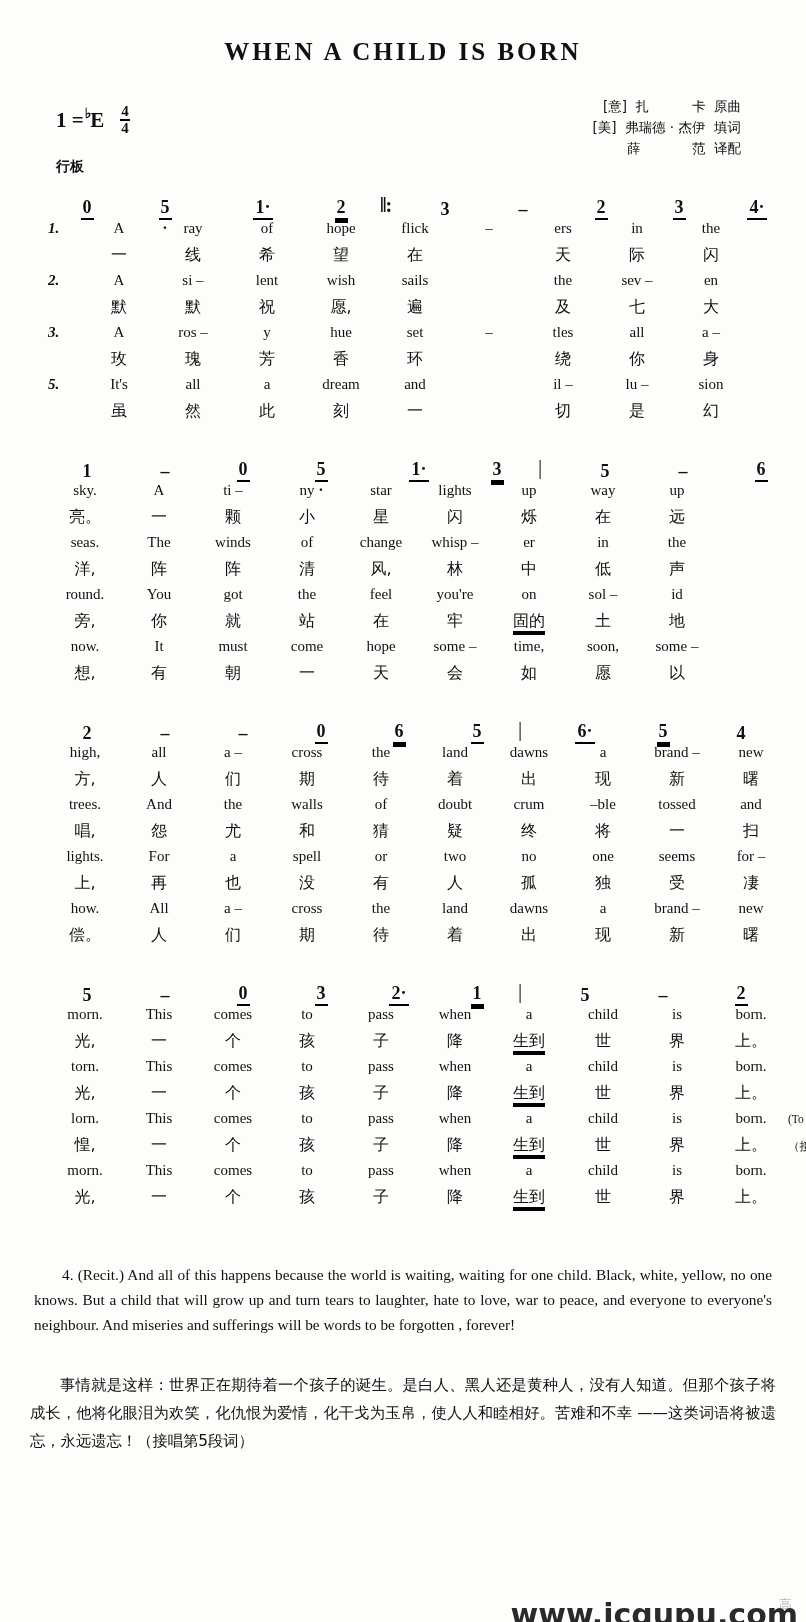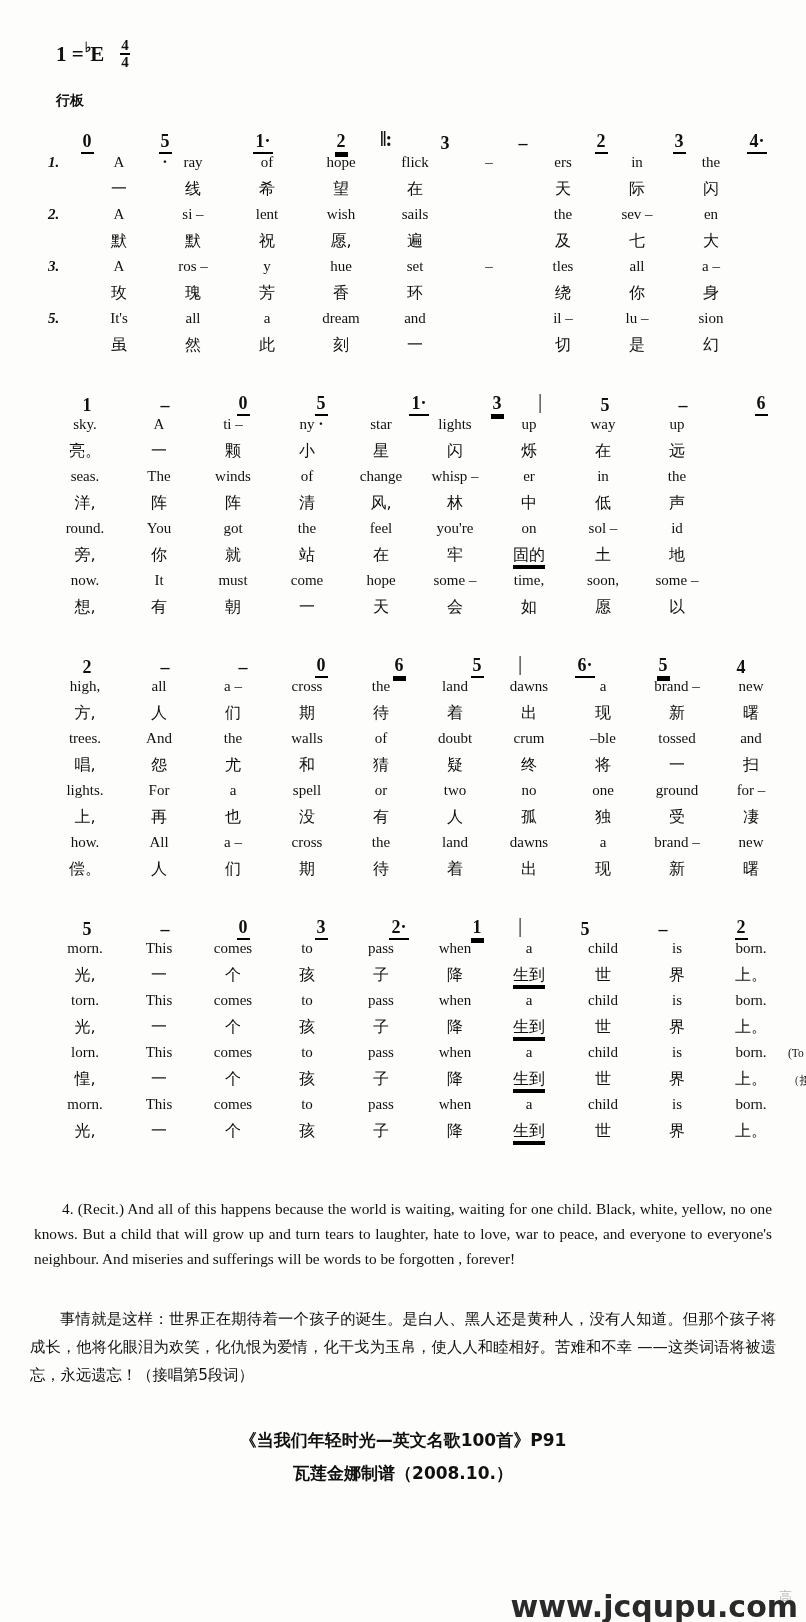--- a/index.html
+++ b/index.html
@@ -139,30 +139,36 @@
     position:absolute;right:14px;bottom:46px;
     font-family:"DejaVu Sans", sans-serif;
     font-size:13px;color:#b9b9b9;
   }
 </style>
 </head>
 <body>
 
 <div class="page">
 
+  <div class="title-en">WHEN  A  CHILD  IS  BORN</div>
 
   <div class="meta">
     <div class="keysig">
       <span>1 =</span>
       <span class="flat">♭</span>
       <span>E</span>
       <span class="timesig">
         <span class="num">4</span>
         <span>4</span>
       </span>
+    </div>
+    <div class="credits">
+      <div class="crow">[意]  扎          卡  原曲</div>
+      <div class="crow">[美]  弗瑞德 · 杰伊  填词</div>
+      <div class="crow">        薛            范  译配</div>
     </div>
     <div class="tempo">行板</div>
   </div>
 
   <div id="systems-host">
       <div class="system">
         <div class="noterow">
           <div class="cell" style="flex: 0 0 78px;"><span class="note beam1">0</span></div>
           <div class="cell" style="flex: 0 0 78px;"><span class="note beam1">5<span class="dot-lo">·</span></span></div>
           <div class="cell" style="flex: 0 0 20px;"></div>
@@ -443,21 +449,21 @@
         </div>
         <div class="lyricrow">
           <div class="cell" style="flex: 0 0 74px;"><span>lights.</span></div>
           <div class="cell" style="flex: 0 0 74px;"><span>For</span></div>
           <div class="cell" style="flex: 0 0 74px;"><span>a</span></div>
           <div class="cell" style="flex: 0 0 74px;"><span>spell</span></div>
           <div class="cell" style="flex: 0 0 74px;"><span>or</span></div>
           <div class="cell" style="flex: 0 0 74px;"><span>two</span></div>
           <div class="cell" style="flex: 0 0 74px;"><span>no</span></div>
           <div class="cell" style="flex: 0 0 74px;"><span>one</span></div>
-          <div class="cell" style="flex: 0 0 74px;"><span>ground</span></div>
+          <div class="cell" style="flex: 0 0 74px;"><span>seems</span></div>
           <div class="cell" style="flex: 0 0 74px;"><span>for –</span></div>
         </div>
         <div class="lyricrow cn">
           <div class="cell" style="flex: 0 0 74px;"><span>上,</span></div>
           <div class="cell" style="flex: 0 0 74px;"><span>再</span></div>
           <div class="cell" style="flex: 0 0 74px;"><span>也</span></div>
           <div class="cell" style="flex: 0 0 74px;"><span>没</span></div>
           <div class="cell" style="flex: 0 0 74px;"><span>有</span></div>
           <div class="cell" style="flex: 0 0 74px;"><span>人</span></div>
           <div class="cell" style="flex: 0 0 74px;"><span>孤</span></div>
@@ -606,21 +612,17 @@
       </div>
       <div class="sys-gap"></div>
     </div>
 
   <div class="para first">4. (Recit.) And all of this happens because the world is waiting, waiting for one child. Black, white, yellow, no one knows. But a child that will grow up and turn tears to laughter, hate to love, war to peace, and everyone to everyone's neighbour. And miseries and sufferings will be words to be forgotten , forever!</div>
 
   <div class="para-cn-wrap">
     <div class="para-cn">事情就是这样：世界正在期待着一个孩子的诞生。是白人、黑人还是黄种人，没有人知道。但那个孩子将成长，他将化眼泪为欢笑，化仇恨为爱情，化干戈为玉帛，使人人和睦相好。苦难和不幸 ——这类词语将被遗忘，永远遗忘！（接唱第5段词）</div>
   </div>
 
-  <div class="footer">
-    <div class="f1">《当我们年轻时光—英文名歌100首》P91</div>
-    <div class="f2">瓦莲金娜制谱（2008.10.）</div>
-  </div>
 
   <div class="wm-ghost">高</div>
   <div class="watermark">www.jcqupu.com</div>
 
 </div>
 
 </body></html>

